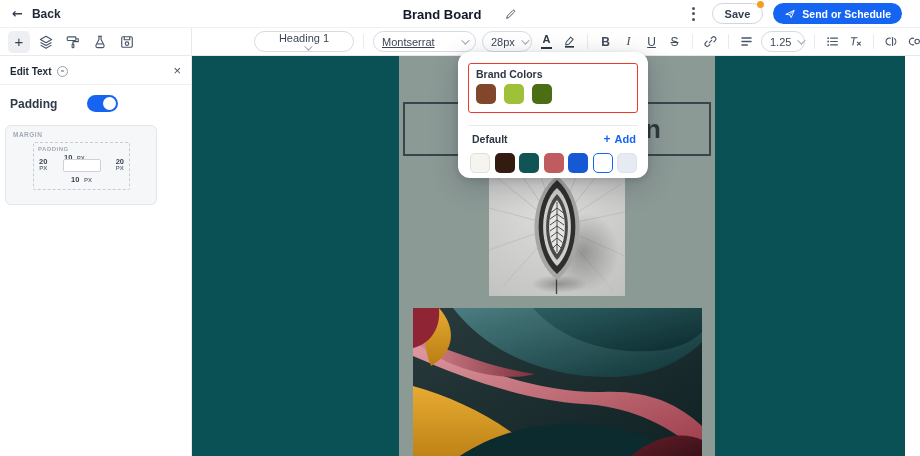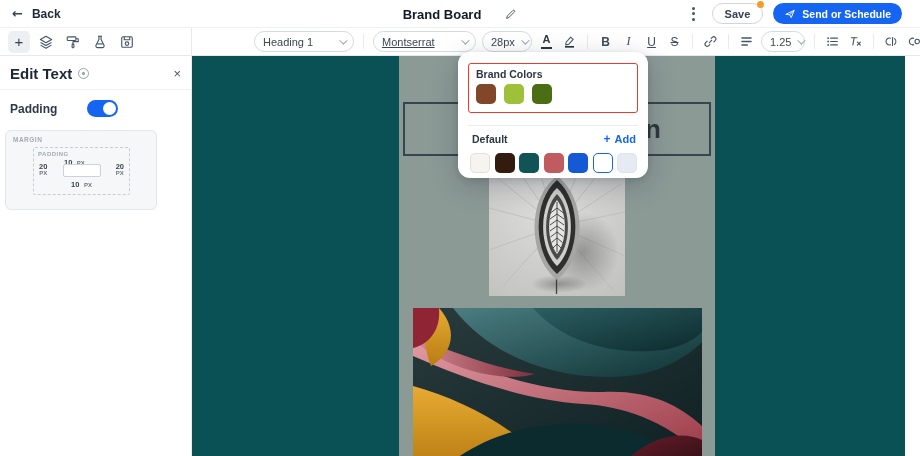--- a/index.html
+++ b/index.html
@@ -35,39 +35,39 @@
     align-items:center; gap:5px; padding-left:8px; flex:0 0 auto; }
   .tbtn { width:22px; height:22px; border-radius:5px; display:flex; align-items:center;
     justify-content:center; color:#475467; cursor:pointer; flex:0 0 auto; }
   .tbtn.active { background:#edeff2; }
   .tbtn svg { display:block; }
   .plus { font-size:15px; font-weight:400; color:#374151; }
   .tb-main { display:flex; align-items:center; gap:6px; margin-left:62px; }
   .pill { height:21px; border:1px solid #d5dae0; border-radius:11px; background:#fff;
     display:flex; align-items:center; justify-content:space-between; padding:0 8px;
     font-size:11px; color:#3c4655; cursor:pointer; }
-  .pill.w-style { width:100px; } .pill.w-font { width:103px;text-decoration:underline; }
+  .pill.w-style { width:100px;flex-direction:column; } .pill.w-font { width:103px;text-decoration:underline; }
   .pill.w-size { width:50px; } .pill.w-lh { width:44px; }
   .chev { width:6px; height:6px; border-right:1.4px solid #98a2b3; border-bottom:1.4px solid #98a2b3;
     transform:rotate(45deg) translateY(-2px); flex:0 0 auto; margin-left:6px; }
   .vdiv { width:1px; height:15px; background:#e8eaee; margin:0 3px; }
   .fmt { width:17px; height:21px; display:flex; align-items:center; justify-content:center;
     font-size:12px; color:#414c5c; cursor:pointer; }
   .fmt.b { font-weight:800; } .fmt.i { font-style:italic; font-family:"Liberation Serif",serif; }
   .fmt.u { text-decoration:underline; } .fmt.s { text-decoration:line-through; }
   .acolor { display:flex; flex-direction:column; align-items:center; width:17px; cursor:pointer; }
   .acolor .ltr { font-size:11px; font-weight:700; color:#2f3a46; line-height:11px; }
   .acolor .bar { width:11px; height:2.5px; background:#2b3840; margin-top:1.5px; }
 
   
   .body { display:flex; height:400px; }
   .panel { width:192px; flex:0 0 auto; background:#fff; border-right:1px solid #e7e9ec; }
   .panel-head { display:flex; align-items:center; gap:6px; padding:9px 10px 7px 10px;
     border-bottom:1px solid #eef0f2; }
-  .panel-title { font-size:15px; font-weight:700; color:#1c2634; }
+  .panel-title { font-size:10px; font-weight:700; color:#1c2634; }
   .help-circ { width:11px; height:11px; border:1.2px solid #9aa3ad; border-radius:50%;
     position:relative; }
   .help-circ::after { content:""; position:absolute; left:3px; top:3px; width:2.6px; height:2.6px;
     border-radius:50%; background:#9aa3ad; }
   .close-x { margin-left:auto; font-size:13px; color:#475467; cursor:pointer; line-height:12px; }
   .pad-row { display:flex; align-items:center; padding:10px 10px 0 10px; }
   .pad-label { font-size:12px; font-weight:600; color:#2f3a48; }
   .toggle { margin-left:30px; width:31px; height:17px; border-radius:9px; background:#1565F2;
     position:relative; cursor:pointer; }
   .toggle .knob { position:absolute; top:2px; right:2px; width:13px; height:13px;

